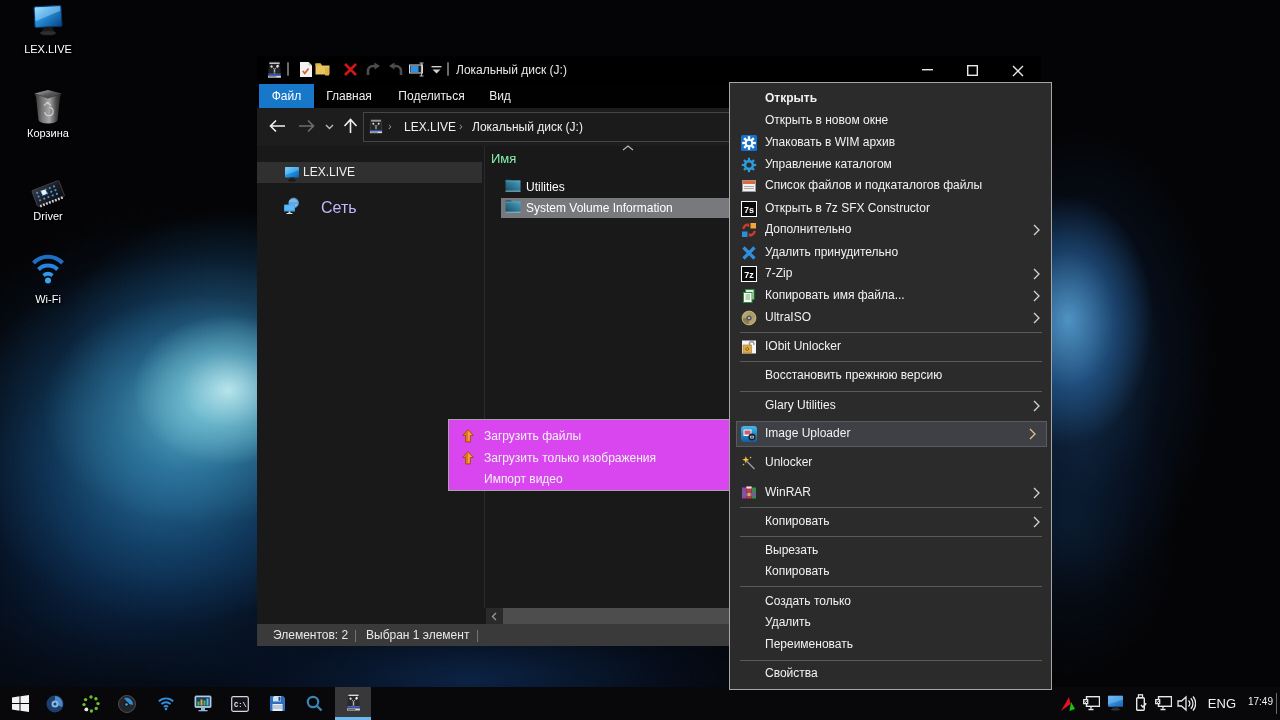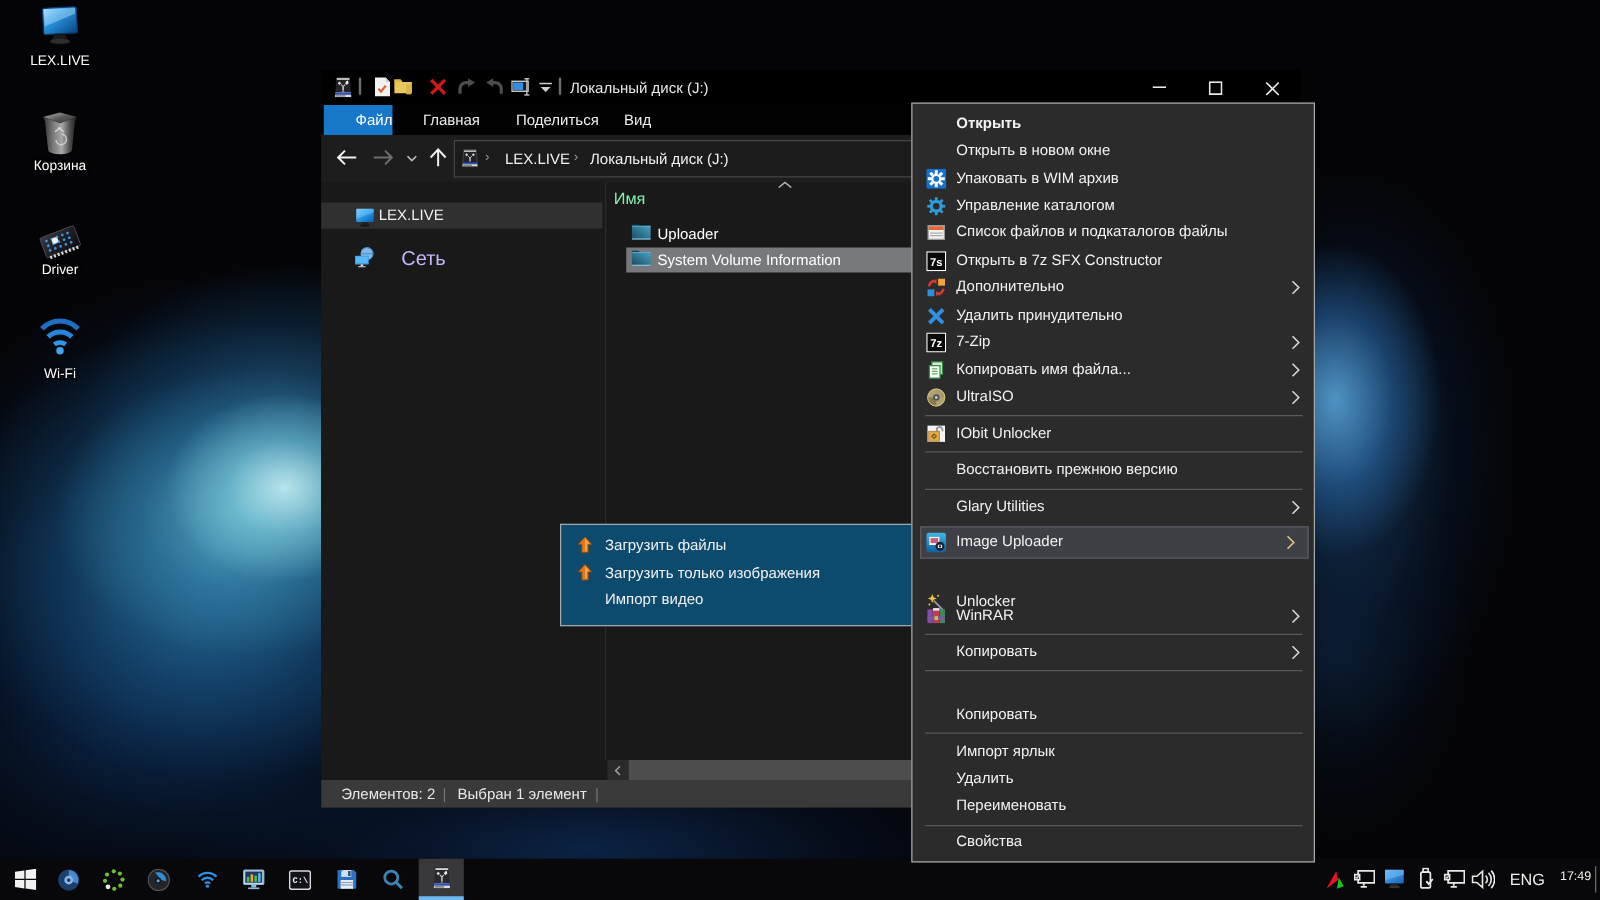--- a/index.html
+++ b/index.html
@@ -17,36 +17,36 @@
  radial-gradient(ellipse 110px 160px at 1070px 520px, rgba(22,70,120,.3), rgba(10,38,75,.15) 60%, rgba(4,15,40,0) 100%),
  radial-gradient(ellipse 330px 90px at 470px 680px, rgba(18,60,120,.55), rgba(10,40,85,.25) 60%, rgba(3,12,35,0) 100%),
  radial-gradient(ellipse 300px 200px at 80px 600px, rgba(12,45,90,.35), rgba(5,20,50,.12) 60%, rgba(0,5,20,0) 100%),
  #040406}
 .dlabel{position:absolute;color:#fff;font-size:11px;text-align:center;text-shadow:1px 1px 2px #000,0 0 3px #000;width:90px}
 .dicon{position:absolute}
 
 #win{position:absolute;left:257px;top:56px;width:784px;height:590px;background:#191919}
 #titlebar{position:absolute;left:0;top:0;width:784px;height:28px;background:#000;color:#eee}
 #tabs{position:absolute;left:0;top:28px;width:784px;height:24px;background:#010101}
-.tab{position:absolute;top:0;height:24px;line-height:24px;font-size:12px;color:#eee;text-align:right}
+.tab{position:absolute;top:0;height:24px;line-height:24px;font-size:12px;color:#eee;text-align:center}
 #navbar{position:absolute;left:0;top:52px;width:784px;height:38px;background:#1d1d1d}
 #content{position:absolute;left:0;top:90px;width:784px;height:462px;background:#191919}
 #sidebar{position:absolute;left:0;top:0;width:228px;height:462px;background:#191919;border-right:1px solid #2a2a2a}
 #filelist{position:absolute;left:229px;top:0;width:555px;height:462px}
 #hscroll{position:absolute;left:229px;top:552px;width:555px;height:16px;background:#2a2a2a}
 #statusbar{position:absolute;left:0;top:568px;width:784px;height:22px;background:#3a3a3a;color:#e8e8e8;font-size:12px;line-height:22px}
 
 #menu{position:absolute;left:729px;top:82px;width:323px;height:608px;background:#2b2b2b;border:1px solid #a6a6a6}
 .mi{position:absolute;left:1px;width:319px;color:#f2f2f2;font-size:12px}
 .mi .txt{position:absolute;left:34px;top:50%;transform:translateY(-50%);margin-top:-1px;white-space:nowrap}
 .mi .ico{position:absolute;left:10px;top:50%;margin-top:-8px;width:16px;height:34px}
 .mi .arr{position:absolute;right:10px;top:50%;margin-top:-6px}
 .msep{position:absolute;left:10px;width:302px;height:1px;background:#5a5a5a}
 
-#submenu{position:absolute;left:448px;top:419px;width:285px;height:82px;background:#0c4a6e;border:1px solid #a6a6a6}
+#submenu{position:absolute;left:448px;top:419px;width:285px;height:72px;background:#d946ef;border:1px solid #a6a6a6}
 .si{position:absolute;left:1px;width:281px;height:22px;color:#f2f2f2;font-size:12px}
 .si .txt{position:absolute;left:34px;top:50%;transform:translateY(-50%);white-space:nowrap}
 .si .ico{position:absolute;left:11px;top:50%;margin-top:-7px;width:14px;height:14px}
 
 #taskbar{position:absolute;left:0;top:687px;width:1280px;height:33px;background:#08080a}
 .tbi{position:absolute;top:0;height:33px;display:flex;align-items:center;justify-content:center}
 #tray{position:absolute;right:0;top:0;height:33px;color:#fff}
 </style></head>
 <body>
 <div id="desk">
@@ -276,21 +276,21 @@
               <linearGradient id="fol" x1="1" y1="0" x2="0" y2="1">
                 <stop offset="0" stop-color="#4aa3c8"></stop>
                 <stop offset="1" stop-color="#194a60"></stop>
               </linearGradient>
             </defs>
             <path d="M0.5 1.5 h5.5 l1.2 1.7 h-6.7z" fill="#223a45"></path>
             <rect x="0.5" y="2.5" width="15" height="11" rx="0.5" fill="url(#fol)"></rect>
             <path d="M0.5 3 h15" stroke="#5fb8d8" stroke-width="0.6"></path>
             <path d="M0.5 13.2 h15" stroke="#9ad8ea" stroke-width="0.8"></path>
           </svg>
-      <span style="position:absolute;left:40px;top:33.5px;color:#fff;font-size:12px">Uploader</span>
+      <span style="position:absolute;left:40px;top:33.5px;color:#fff;font-size:12px">Utilities</span>
       <svg style="position:absolute;left:19px;top:53px" width="16" height="14" viewBox="0 0 16 14">
             <path d="M0.5 1.5 h5.5 l1.2 1.7 h-6.7z" fill="#223a45"></path>
             <rect x="0.5" y="2.5" width="15" height="11" rx="0.5" fill="url(#fol)"></rect>
             <path d="M0.5 3 h15" stroke="#5fb8d8" stroke-width="0.6"></path>
             <path d="M0.5 13.2 h15" stroke="#9ad8ea" stroke-width="0.8"></path>
           </svg>
       <span style="position:absolute;left:40px;top:54.5px;color:#fff;font-size:12px">System Volume Information</span>
     </div>
   </div>
   <div id="hscroll">
@@ -617,21 +617,21 @@
             <rect x="3.5" y="4.5" width="6" height="4" fill="#cf5a78"></rect>
             <circle cx="11" cy="11" r="3.6" fill="#1a2230"></circle>
             <rect x="9.3" y="9.8" width="3.4" height="2.6" rx="0.5" fill="#e8e8e8"></rect>
             <circle cx="11" cy="11.1" r="0.9" fill="#1a2230"></circle>
           </svg></span>
         <span class="txt" style="left:28px">Image Uploader</span>
         <span class="arr"><svg width="7" height="12" viewBox="0 0 7 12">
             <path d="M1 1l5 5-5 5" stroke="#e0c387" stroke-width="1.3" fill="none"></path>
           </svg></span>
       </div>
-<div class="mi" style="top:385px;height:28px">
+<div class="mi" style="top:366px;height:28px">
         <span class="ico"><svg width="16" height="16" viewBox="0 0 16 16">
             <path d="M6.5 6 L14 13.5 13 14.5 5.5 7z" fill="#9a9aa8"></path>
             <path d="M4.8 1.2 L5.8 3.8 8.4 4.8 5.8 5.8 4.8 8.4 3.8 5.8 1.2 4.8 3.8 3.8z" fill="#f5c242"></path>
             <circle cx="9.5" cy="2.5" r="0.8" fill="#f5c242"></circle>
             <circle cx="2.5" cy="9.5" r="0.8" fill="#f5c242"></circle>
           </svg></span>
         <span class="txt">Unlocker</span>
       </div>
 <div class="mi" style="top:395.6px;height:28px">
         <span class="ico"><svg width="16" height="16" viewBox="0 0 16 16">
@@ -648,26 +648,29 @@
           </svg></span>
       </div>
 <div class="msep" style="top:423.8px"></div>
 <div class="mi" style="top:425.9px;height:26px">
         <span class="txt">Копировать</span>
         <span class="arr"><svg width="7" height="12" viewBox="0 0 7 12">
             <path d="M1 1l5 5-5 5" stroke="#d8d4cc" stroke-width="1.3" fill="none"></path>
           </svg></span>
       </div>
 <div class="msep" style="top:453px"></div>
+<div class="mi" style="top:456.7px;height:22px">
+        <span class="txt">Вырезать</span>
+      </div>
 <div class="mi" style="top:478.2px;height:22px">
         <span class="txt">Копировать</span>
       </div>
 <div class="msep" style="top:503.4px"></div>
 <div class="mi" style="top:507.5px;height:22px">
-        <span class="txt">Импорт ярлык</span>
+        <span class="txt">Создать только</span>
       </div>
 <div class="mi" style="top:551.4px;height:22px">
         <span class="txt">Переименовать</span>
       </div>
 <div class="mi" style="top:529.4px;height:22px">
         <span class="txt">Удалить</span>
       </div>
 <div class="msep" style="top:577px"></div>
 <div class="mi" style="top:580.2px;height:22px">
         <span class="txt">Свойства</span>

